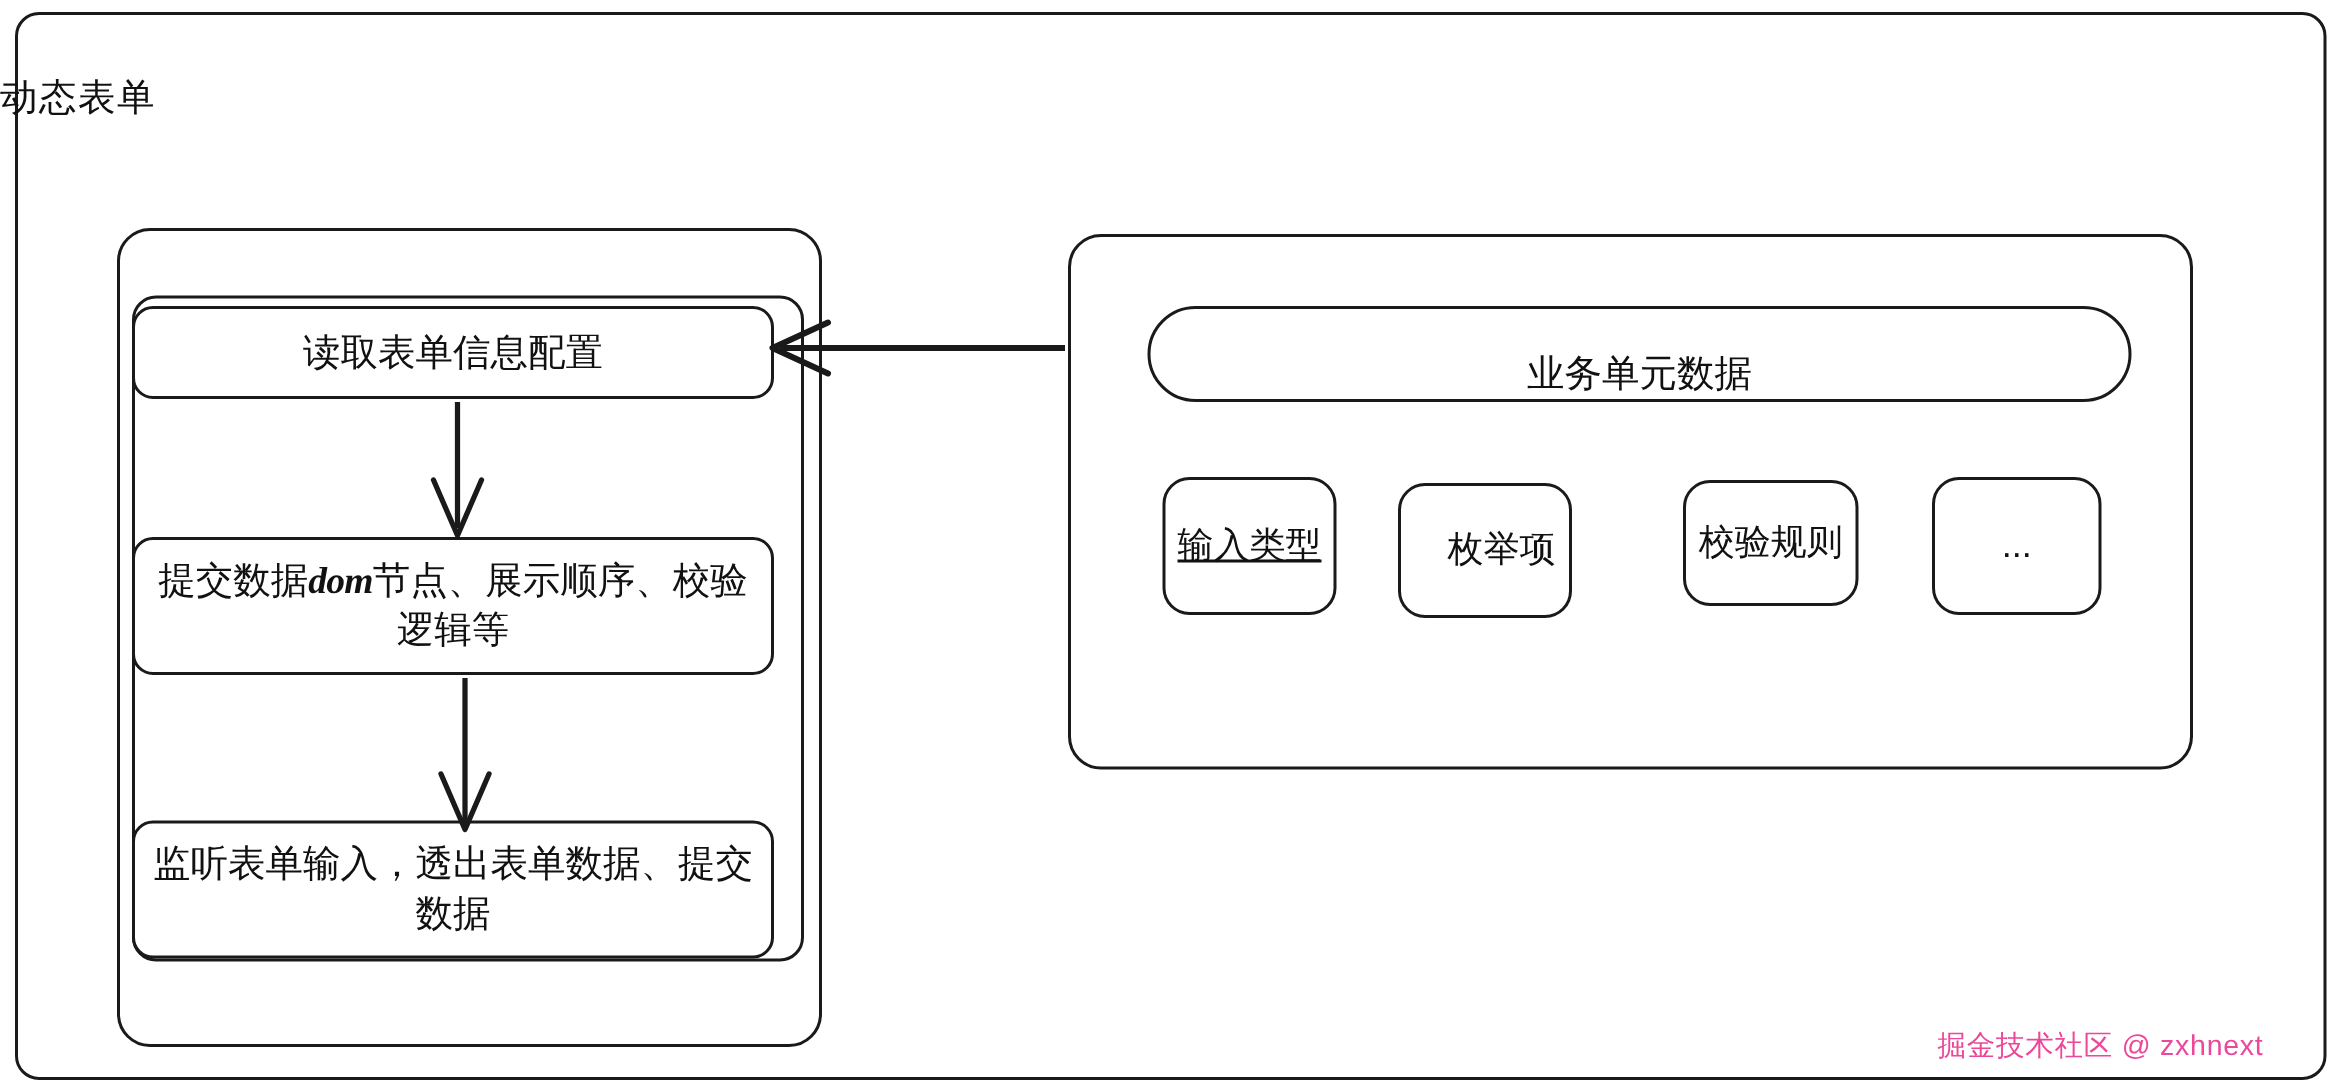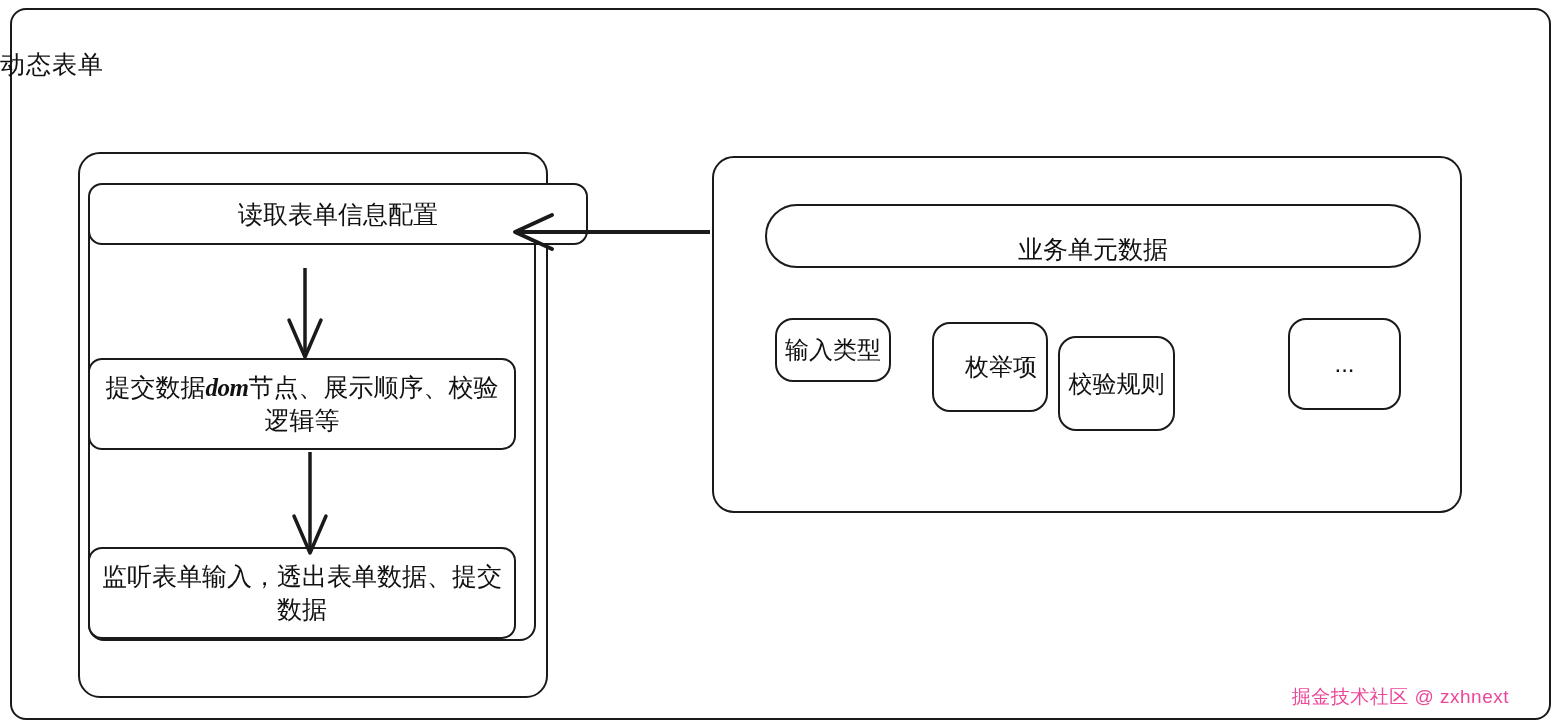--- a/index.html
+++ b/index.html
@@ -78,22 +78,22 @@
     font-size: 25px;
     color: #111111;
     letter-spacing: 1px;
   }
   .step-box {
     border-radius: 14px;
     font-size: 25px;
   }
   .step-1 {
     left: 88px;
-    top: 183px;
-    width: 500px;
+    top: 204px;
+    width: 428px;
     height: 62px;
   }
   .step-2 {
     left: 88px;
     top: 358px;
     width: 428px;
     height: 92px;
     padding: 0 12px;
   }
   .step-3 {
@@ -117,23 +117,23 @@
   .header-box {
     border-radius: 32px;
     font-size: 25px;
     align-items: flex-end;
   }
   .unit-box {
     border-radius: 18px;
     font-size: 24px;
     padding: 0 6px;
   }
-  .unit-1 { left: 775px;  top: 318px; width: 116px; height: 64px; }
+  .unit-1 { left: 775px;  top: 318px; width: 116px; height: 92px; text-decoration: underline; }
   .unit-2 { left: 932px;  top: 322px; width: 116px; height: 90px; padding-left: 28px; }
-  .unit-3 { left: 1058px; top: 320px; width: 117px; height: 95px; margin-top: 16px; }
+  .unit-3 { left: 1122px; top: 320px; width: 117px; height: 84px; }
   .unit-4 { left: 1288px; top: 318px; width: 113px; height: 92px; }
   .watermark {
     position: absolute;
     right: 52px;
     bottom: 18px;
     font-size: 19px;
     color: #ec4899;
     letter-spacing: 0.5px;
     white-space: nowrap;
   }

